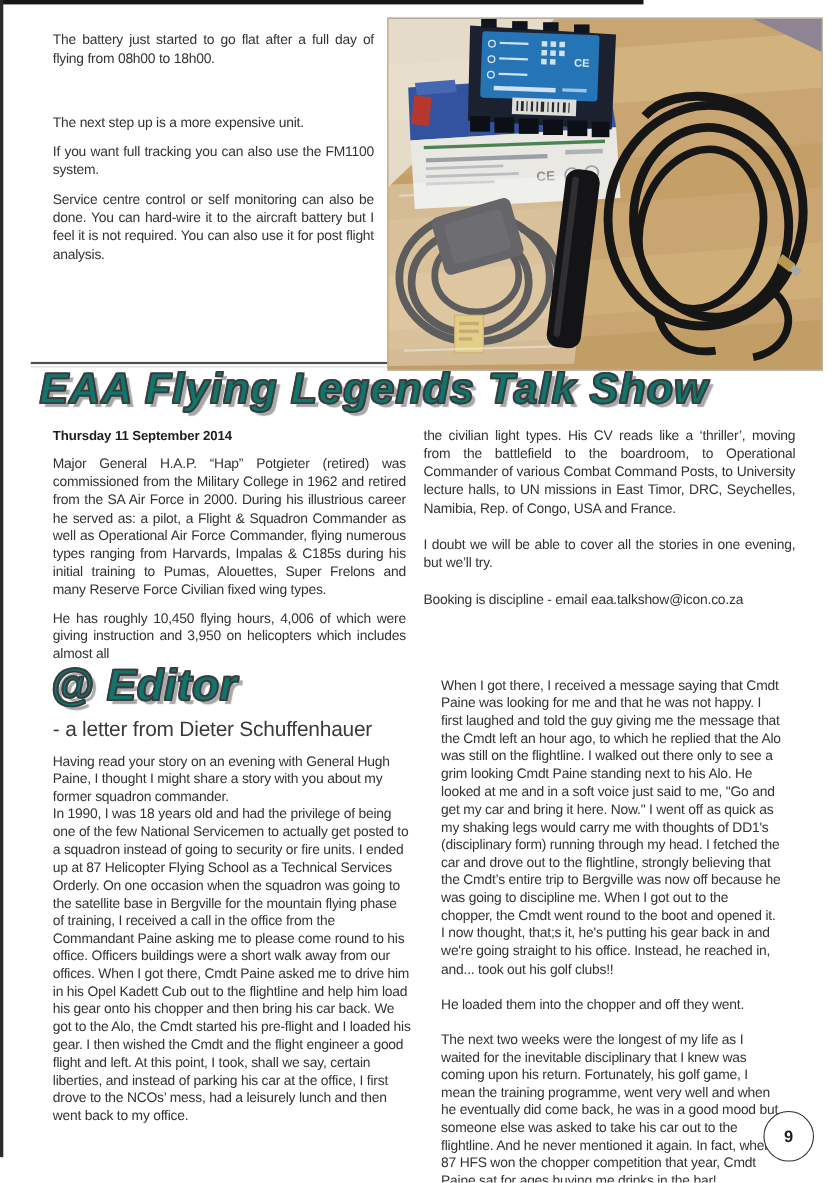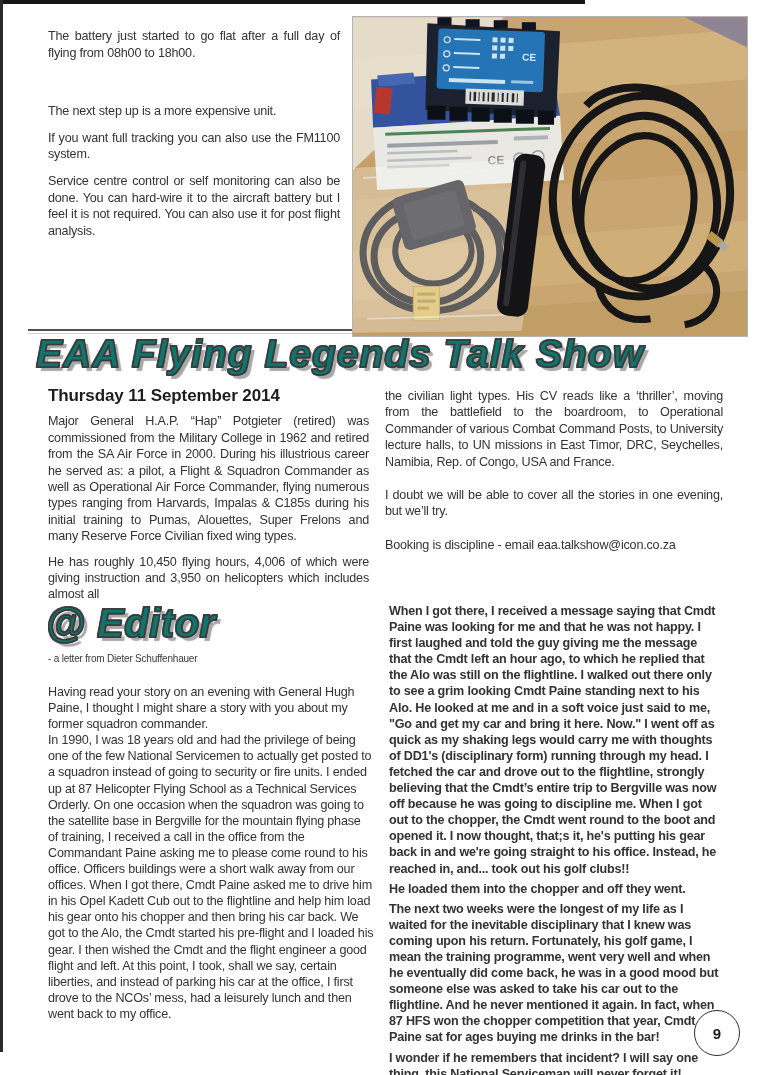--- a/index.html
+++ b/index.html
@@ -36,29 +36,29 @@
                 1px 1px 0 #4a4a4a,4px 4px 1px #a8a8a8;
     white-space:nowrap;
   }
   .banner-title{position:absolute;left:36px;top:332px;font-size:39px;letter-spacing:1px;z-index:3;}
   .editor-title{position:absolute;left:46px;top:601px;font-size:40px;letter-spacing:0.5px;}
 
   
   .col{position:absolute;font-size:12.6px;line-height:16.4px;letter-spacing:-0.2px;color:#333;}
   .ts-left{left:48px;top:388px;width:321px;text-align:justify;}
   .ts-right{left:385px;top:388px;width:338px;text-align:justify;}
-  .ts-left h3{margin:0 0 9px 0;font-size:17px;color:#1d1d1d;letter-spacing:-0.1px;}
+  .ts-left h3{margin:0 0 9px 0;font-size:12px;color:#1d1d1d;letter-spacing:-0.1px;}
   .ts-left p{margin:0 0 9px 0;}
   .ts-right p{margin:0 0 17px 0;}
 
-  .editor-byline{position:absolute;left:48px;top:653px;font-size:10px;color:#3a3a3a;letter-spacing:-0.2px;}
+  .editor-byline{position:absolute;left:48px;top:653px;font-size:19px;color:#3a3a3a;letter-spacing:-0.2px;}
   .ed-left{left:48px;top:684px;width:326px;line-height:16.1px;}
   .ed-left p{margin:0;}
   .ed-right{left:385px;top:599px;width:341px;line-height:16.1px;}
-  .ed-right p{margin:4px;font-weight:bold;}
+  .ed-right p{margin:16px;}
 
   
   .page-badge{position:absolute;left:694px;top:1010px;width:44px;height:44px;
     border:1.5px solid #2f2f2f;border-radius:50%;display:flex;align-items:center;
     justify-content:center;font-size:15px;font-weight:bold;color:#1c1c1c;background:#fff;}
 </style>
 </head>
 <body>
 
 <div class="border-top"></div>

